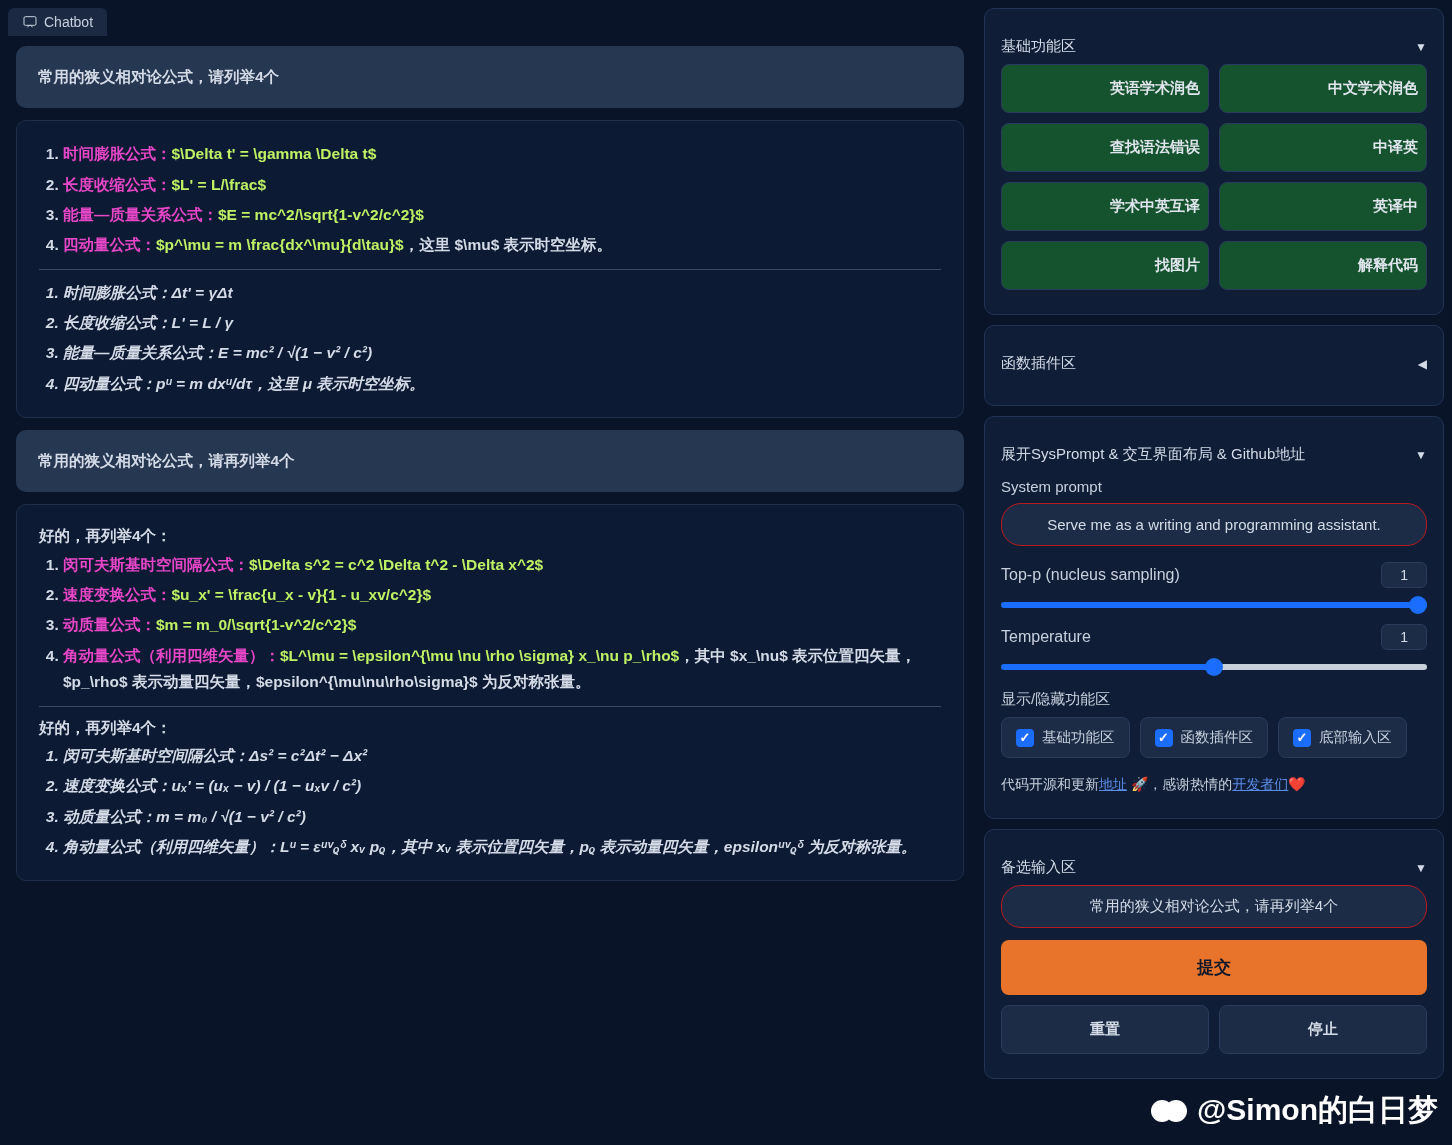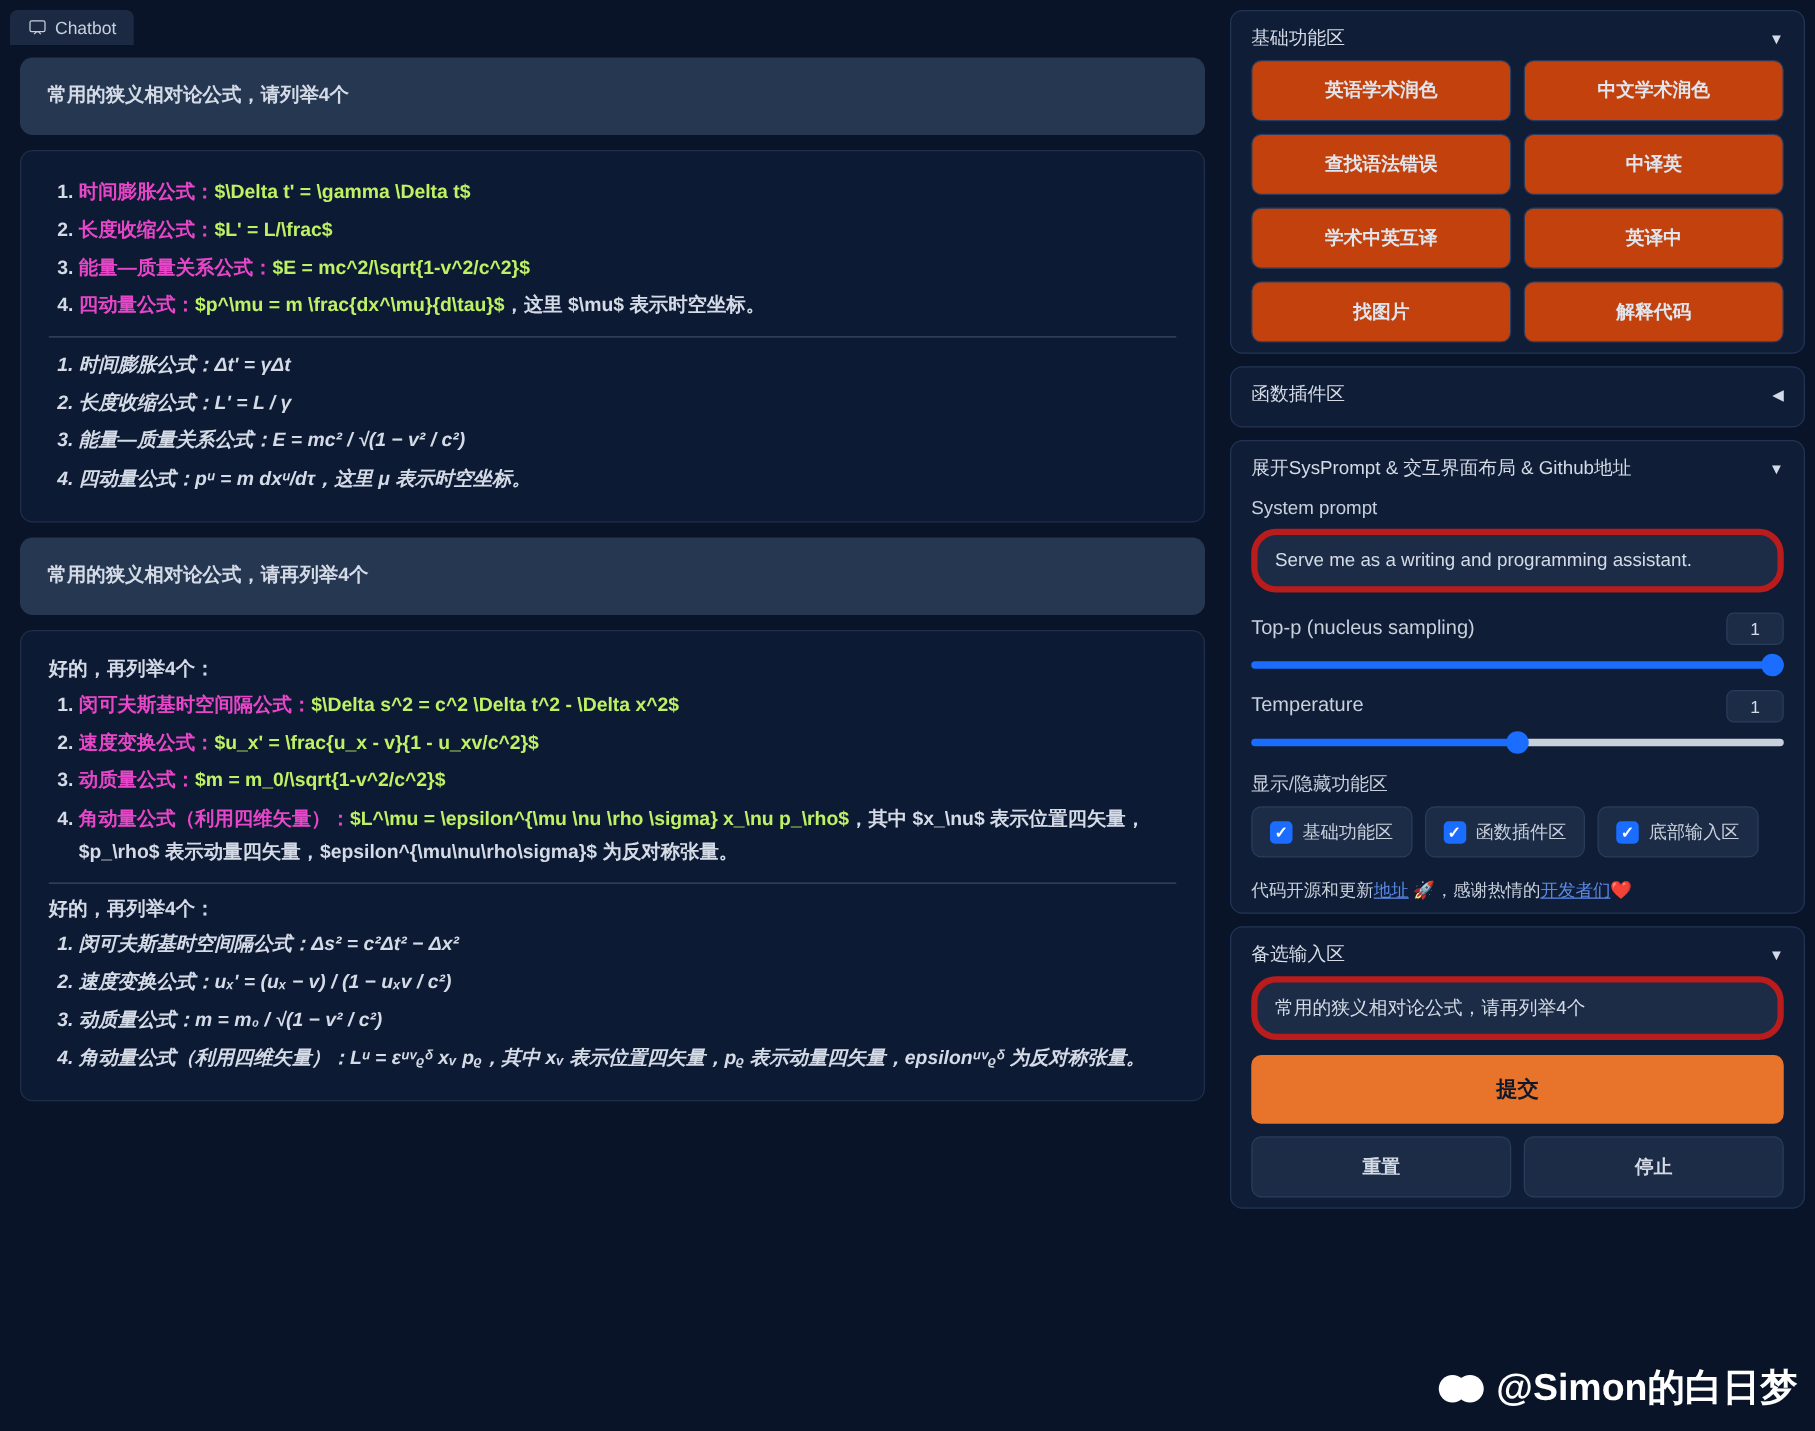--- a/index.html
+++ b/index.html
@@ -13,27 +13,27 @@
 .msg { border-radius:10px; padding:18px 22px; font-size:15.5px; line-height:1.7; }
 .user-msg { background:#263752; color:#d4dbe6; }
 .assistant-msg { background:#0d1a34; color:#d4dbe6; border:1px solid #1f2f4a; }
 .ol { list-style:decimal; padding-left:24px; }
 .ol li { padding:2px 0; }
 .latex { color:#bef264; }
 .prefix { color:#e846c8; }
 .suffix { color:#d4dbe6; }
 .hr { border:none; border-top:1px solid #3a4a66; margin:8px 0; }
 .rendered { font-style:italic; color:#d4dbe6; }
-.panel { background:#0f1d37; border:1px solid #223454; border-radius:10px; padding:8px 16px; }
+.panel { background:#0f1d37; border:1px solid #223454; border-radius:10px; padding:24px 16px; }
 .panel-header { display:flex; justify-content:space-between; align-items:center; font-size:15px; color:#d4dbe6; padding:4px 0 8px; cursor:pointer; }
 .panel-header .arrow { font-size:12px; }
 .btn-grid { display:grid; grid-template-columns:1fr 1fr; gap:10px; }
-.btn { background:#c2410c; border:1px solid #2a3c5c; color:#e0e5ee; padding:14px 8px; border-radius:8px; font-size:15px; text-align:center; cursor:pointer; font-weight:600; }
+.btn { background:#14532d; border:1px solid #2a3c5c; color:#e0e5ee; padding:14px 8px; border-radius:8px; font-size:15px; text-align:right; cursor:pointer; font-weight:600; }
 .label { font-size:15px; color:#c8d0dc; margin-bottom:8px; display:block; }
-.input-box { width:100%; background:#1c2c47; border:5px solid #b91c1c; border-radius:20px; padding:12px 14px; color:#d4dbe6; font-size:15px; }
+.input-box { width:100%; background:#1c2c47; border:1px solid #b91c1c; border-radius:20px; padding:12px 14px; color:#d4dbe6; font-size:15px;text-align:center; }
 .slider-row { display:flex; justify-content:space-between; align-items:center; margin-bottom:6px; }
 .slider-val { background:#1c2c47; border:1px solid #2a3c5c; border-radius:6px; padding:4px 18px; font-size:14px; color:#d4dbe6; }
 .slider { width:100%; -webkit-appearance:none; height:6px; border-radius:3px; outline:none; }
 .slider.full { background:#1a6dff; }
 .slider.half { background:linear-gradient(to right,#1a6dff 0%,#1a6dff 50%,#c8d0dc 50%,#c8d0dc 100%); }
 .slider::-webkit-slider-thumb { -webkit-appearance:none; width:18px; height:18px; border-radius:50%; background:#1a6dff; cursor:pointer; }
 .checkbox-group { display:flex; flex-wrap:wrap; gap:10px; margin-top:8px; }
 .chk { display:inline-flex; align-items:center; gap:8px; background:#1c2c47; border:1px solid #2a3c5c; border-radius:8px; padding:10px 14px; font-size:14.5px; cursor:pointer; }
 .chk-box { width:18px; height:18px; background:#1a6dff; border-radius:4px; display:flex; align-items:center; justify-content:center; color:#fff; font-size:13px; font-weight:bold; }
 .footer-text { font-size:14px; color:#c8d0dc; }

